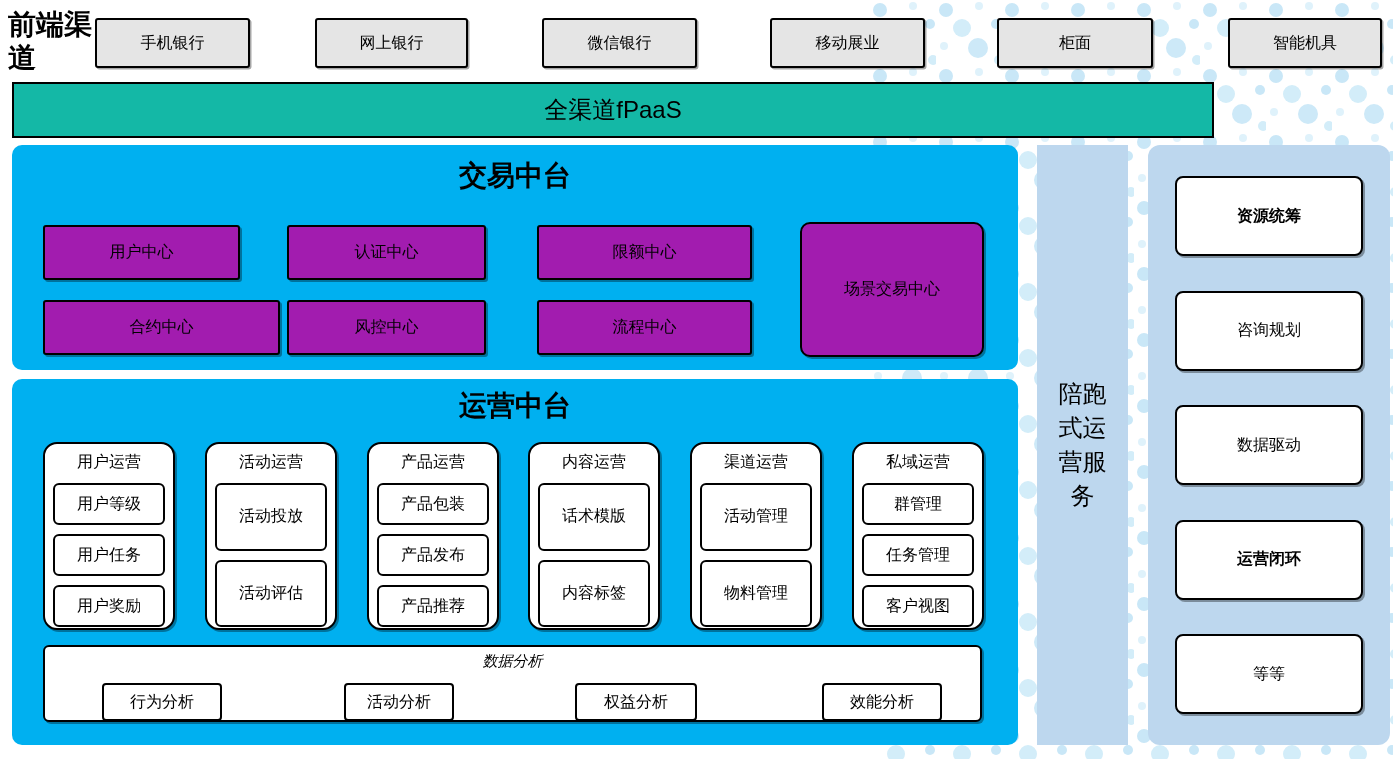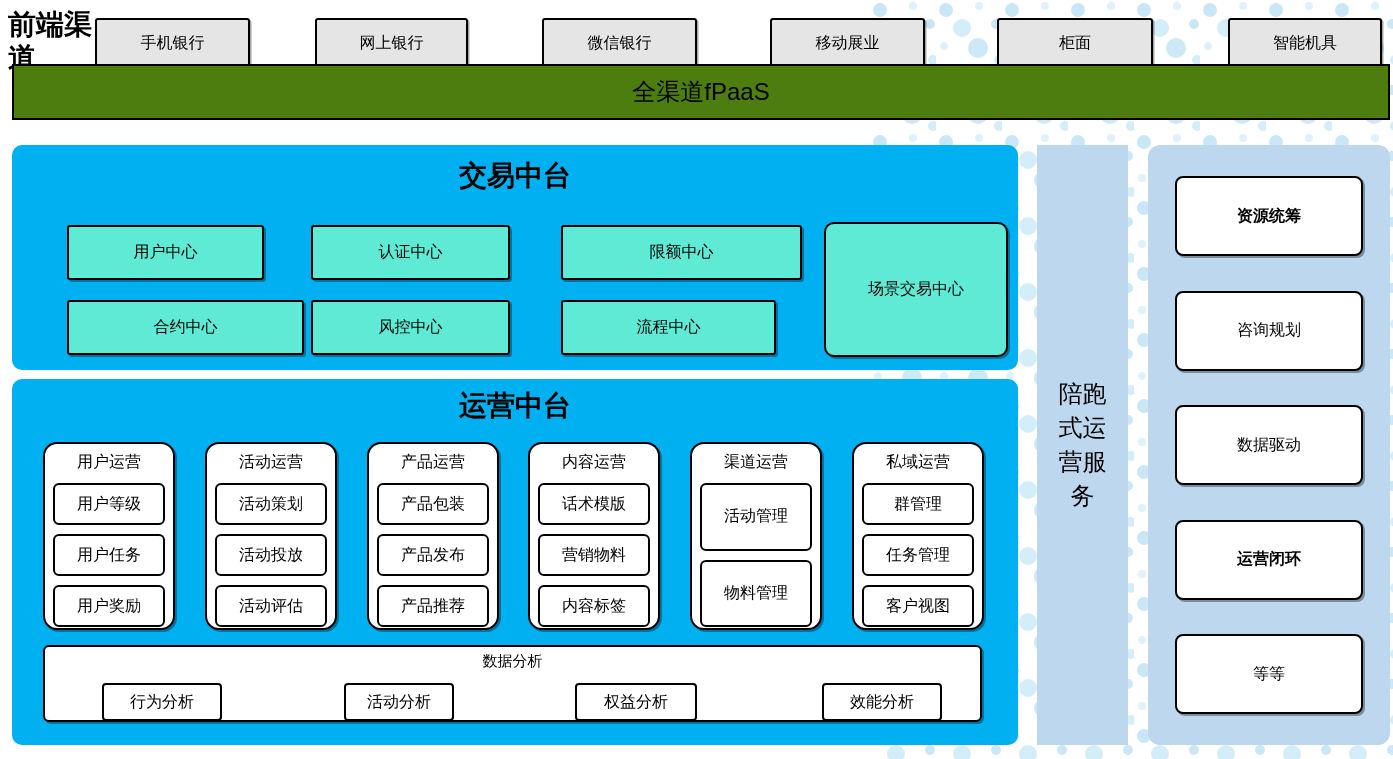--- a/index.html
+++ b/index.html
@@ -17,43 +17,43 @@
   }
   .chan {
     position:absolute; top:18px; height:50px; z-index:1;
     background:#e5e5e5; border:2px solid #000; border-radius:3px;
     display:flex; align-items:center; justify-content:center;
     font-size:16px; box-shadow:1.5px 1.5px 0 rgba(0,0,0,0.35);
   }
 
   
   .fpaas {
-    position:absolute; left:12px; top:64px; width:1378px; height:56px; z-index:1;
-    background:#4d7c0f; border:2px solid #000;
+    position:absolute; left:12px; top:82px; width:1202px; height:56px; z-index:1;
+    background:#14b8a6; border:2px solid #000;
     display:flex; align-items:center; justify-content:center;
     font-size:24px;
   }
 
   
   .blue-panel {
     position:absolute; left:12px; width:1006px; z-index:1;
     background:#00B0F0; border-radius:10px;
   }
   .panel-trans { top:145px; height:225px; }
   .panel-ops   { top:379px; height:366px; }
   .panel-title {
     position:absolute; left:0; width:100%; text-align:center;
     font-family:"Liberation Serif","DejaVu Serif",serif;
     font-weight:bold; font-size:28px;
   }
 
   .wbox {
-    background:#5eead4; border:2px solid #000;
+    background:#a21caf; border:2px solid #000;
     display:flex; align-items:center; justify-content:center;
-    box-shadow:2px 2px 0 rgba(0,0,0,0.35); font-size:16px;margin-left:24px;
+    box-shadow:2px 2px 0 rgba(0,0,0,0.35); font-size:16px;
   }
   .tc { position:absolute; height:55px; border-radius:3px; }
   .scenario { position:absolute; left:788px; top:77px; width:184px; height:135px; border-radius:10px; }
 
   
   .opcol {
     position:absolute; top:63px; width:132px; height:188px;
     background:#fff; border:2px solid #000; border-radius:14px;
     box-shadow:2px 2px 0 rgba(0,0,0,0.35);
     display:flex; flex-direction:column; padding:6px 8px 1px;
@@ -63,21 +63,21 @@
     margin-top:9px; flex:1; background:#fff; border:2px solid #000; border-radius:6px;
     display:flex; align-items:center; justify-content:center; font-size:16px;
   }
 
   
   .da-box {
     position:absolute; left:31px; top:266px; width:939px; height:77px;
     background:#fff; border:2px solid #000; border-radius:6px;
     box-shadow:2px 2px 0 rgba(0,0,0,0.35);
   }
-  .da-title { text-align:center; font-size:15px; margin-top:5px; }
+  .da-title { text-align:center; font-size:15px; margin-top:5px;font-style:italic; }
   .da-sub {
     position:absolute; top:36px; height:38px;
     background:#fff; border:2px solid #000; border-radius:4px;
     display:flex; align-items:center; justify-content:center; font-size:16px;
   }
 
   
   .companion {
     position:absolute; left:1037px; top:145px; width:91px; height:600px; z-index:1;
     background:#BDD7EE; display:flex; align-items:center; justify-content:center;
@@ -125,52 +125,50 @@
   <div class="chan" style="left:770px;width:155px">移动展业</div>
   <div class="chan" style="left:997px;width:156px">柜面</div>
   <div class="chan" style="left:1228px;width:154px">智能机具</div>
 
   <div class="fpaas">全渠道fPaaS</div>
 
   <div class="blue-panel panel-trans">
     <div class="panel-title" style="top:12px">交易中台</div>
     <div class="wbox tc" style="left:31px;top:80px;width:197px">用户中心</div>
     <div class="wbox tc" style="left:275px;top:80px;width:199px">认证中心</div>
-    <div class="wbox tc" style="left:525px;top:80px;width:241px">限额中心</div>
+    <div class="wbox tc" style="left:525px;top:80px;width:215px">限额中心</div>
     <div class="wbox tc" style="left:31px;top:155px;width:237px">合约中心</div>
     <div class="wbox tc" style="left:275px;top:155px;width:199px">风控中心</div>
     <div class="wbox tc" style="left:525px;top:155px;width:215px">流程中心</div>
     <div class="wbox scenario">场景交易中心</div>
   </div>
 
   <div class="blue-panel panel-ops">
     <div class="panel-title" style="top:8px">运营中台</div>
 
     <div class="opcol" style="left:31px">
       <div class="opcol-title">用户运营</div>
       <div class="opsub">用户等级</div>
       <div class="opsub">用户任务</div>
       <div class="opsub">用户奖励</div>
     </div>
     <div class="opcol" style="left:193px">
       <div class="opcol-title">活动运营</div>
-      <div class="opsub">活动策划</div>
       <div class="opsub">活动投放</div>
       <div class="opsub">活动评估</div>
     </div>
     <div class="opcol" style="left:355px">
       <div class="opcol-title">产品运营</div>
       <div class="opsub">产品包装</div>
       <div class="opsub">产品发布</div>
       <div class="opsub">产品推荐</div>
     </div>
     <div class="opcol" style="left:516px">
       <div class="opcol-title">内容运营</div>
       <div class="opsub">话术模版</div>
-      <div class="opsub">营销物料</div>
       <div class="opsub">内容标签</div>
     </div>
     <div class="opcol" style="left:678px">
       <div class="opcol-title">渠道运营</div>
       <div class="opsub">活动管理</div>
       <div class="opsub">物料管理</div>
     </div>
     <div class="opcol" style="left:840px">
       <div class="opcol-title">私域运营</div>
       <div class="opsub">群管理</div>

